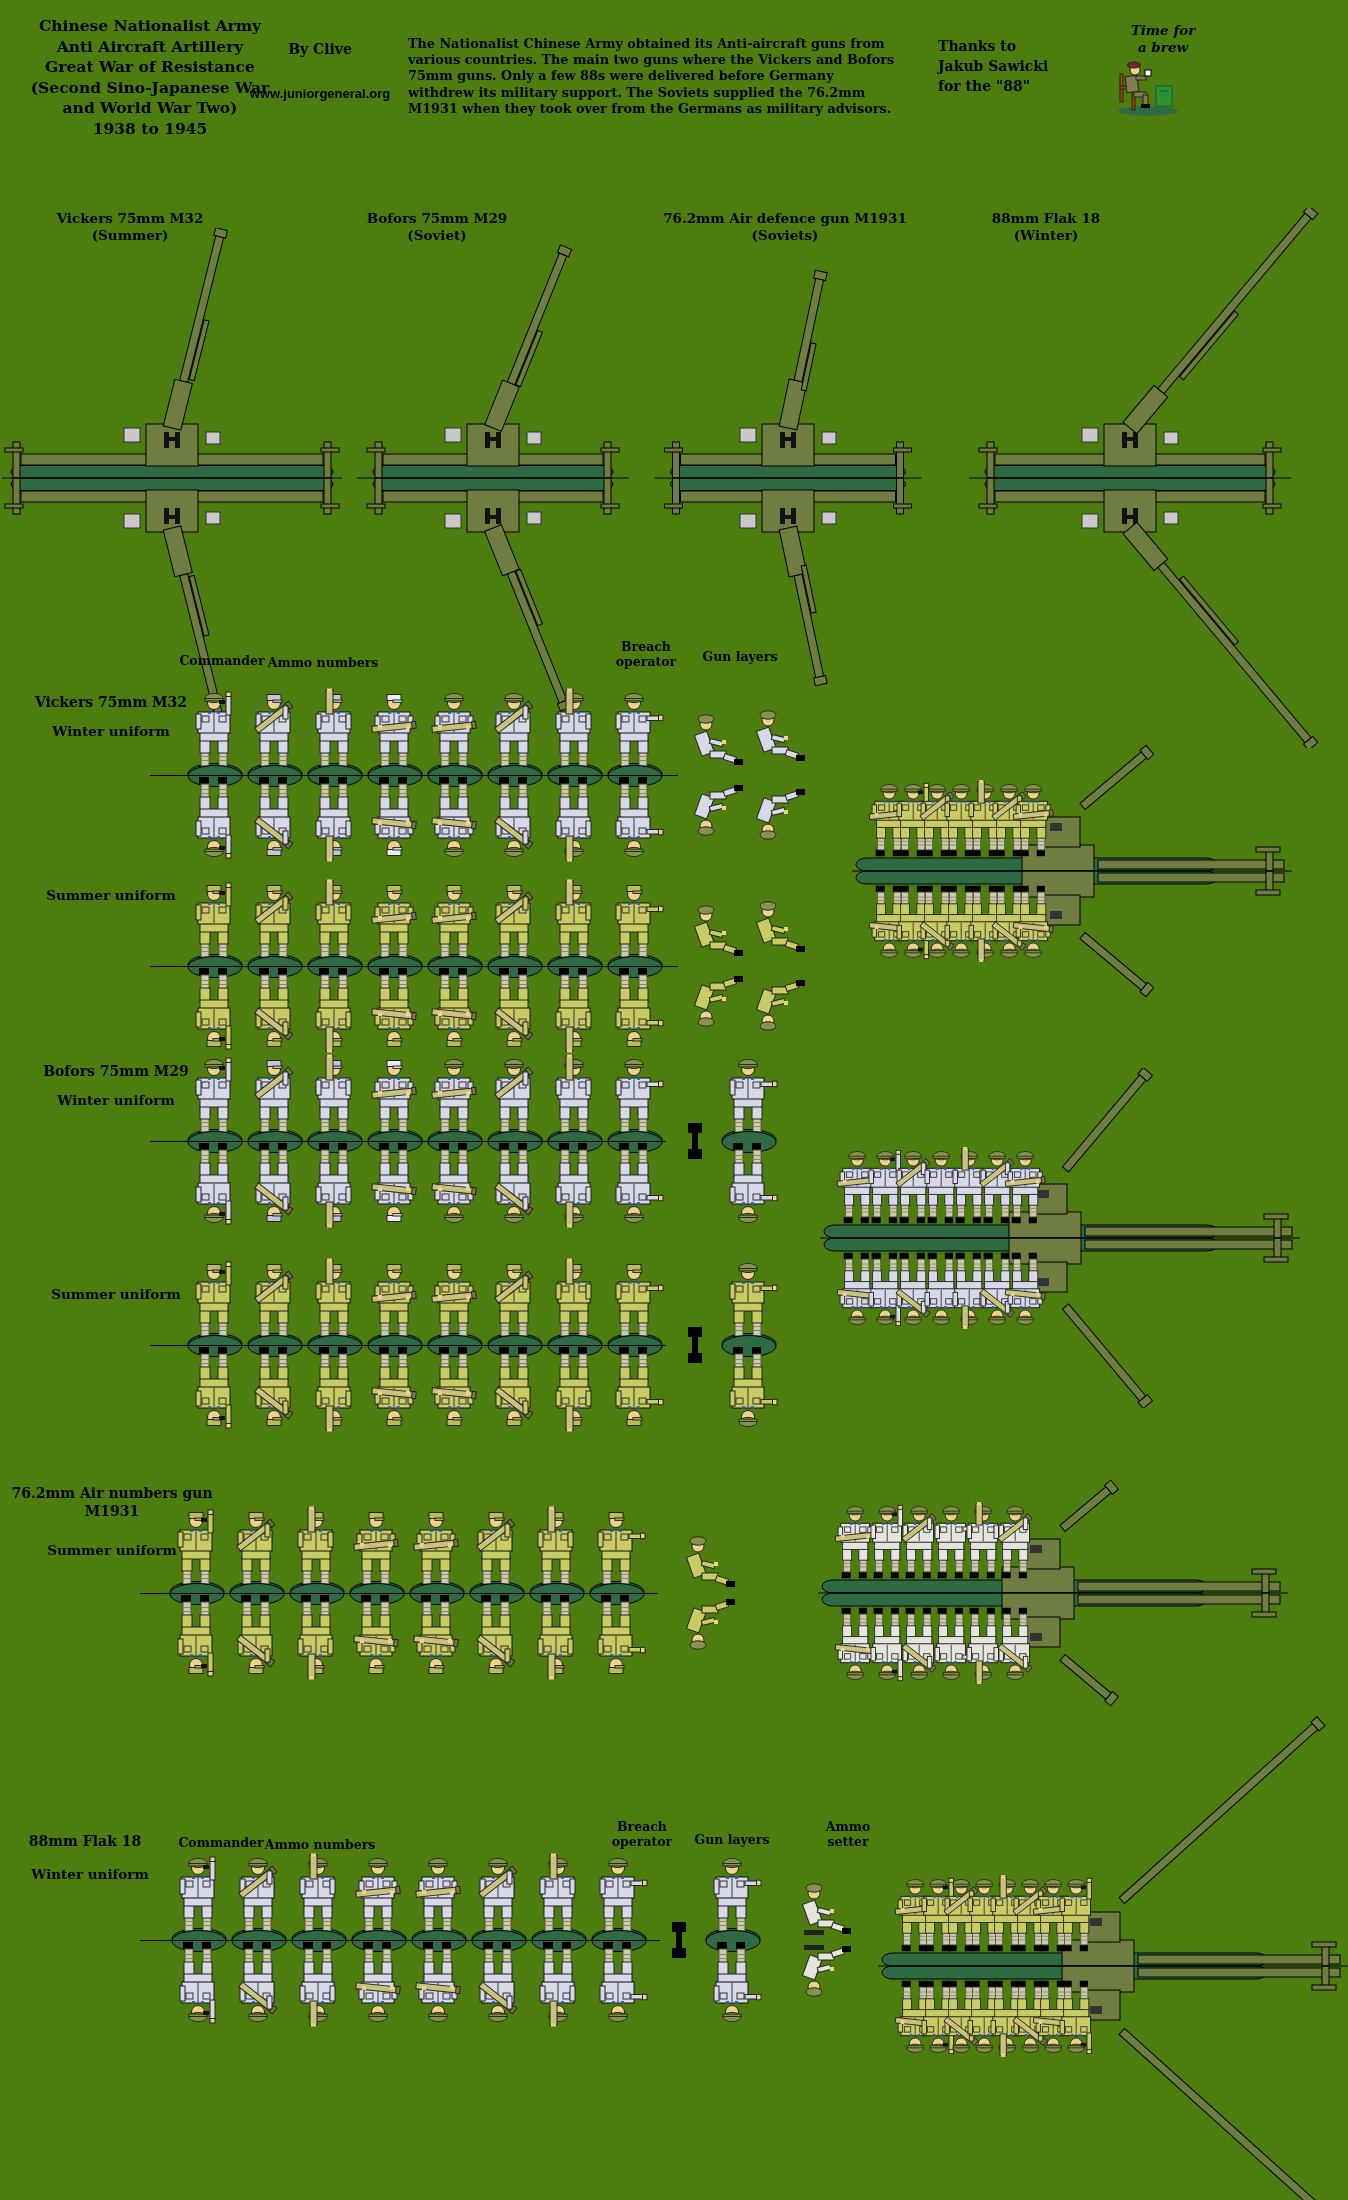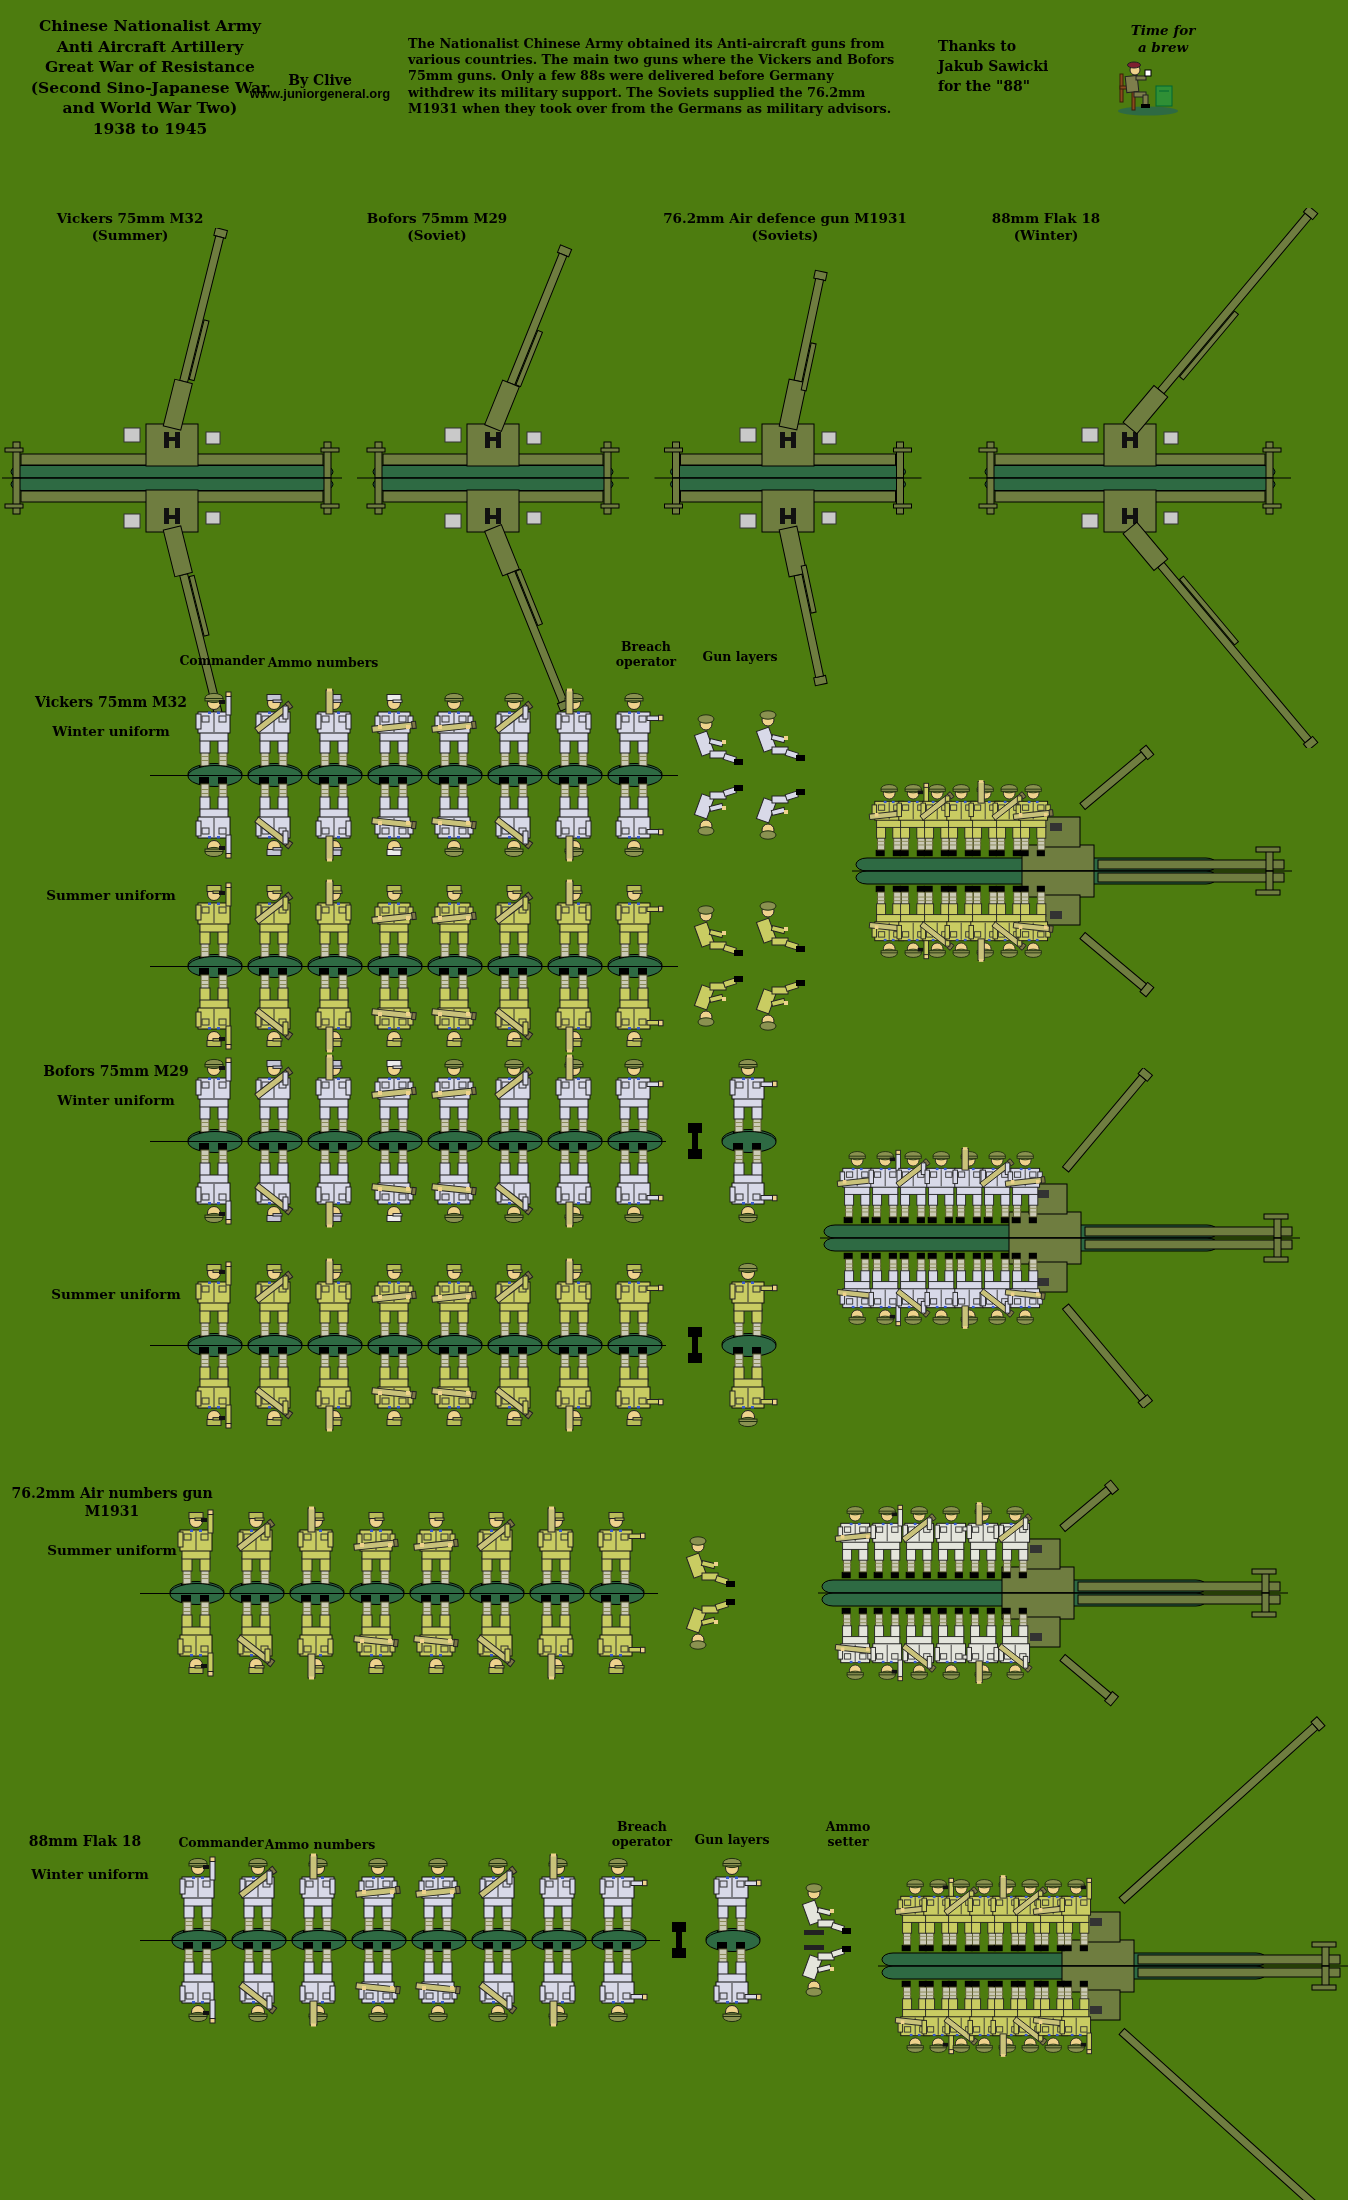--- a/index.html
+++ b/index.html
@@ -21,21 +21,21 @@
 <body>
 
 <div id="page">
 
   <div class="abs ctr pre" style="left:16px;top:16px;width:268px;font-size:15.5px;line-height:20.5px">Chinese Nationalist Army
 Anti Aircraft Artillery
 Great War of Resistance
 (Second Sino-Japanese War
 and World War Two)
 1938 to 1945</div>
-  <div class="abs ctr" style="left:256px;top:72px;width:128px;font-size:14px">By Clive</div>
+  <div class="abs ctr" style="left:256px;top:41px;width:128px;font-size:14px">By Clive</div>
   <div class="abs ctr sans" style="left:240px;top:86px;width:160px;font-size:13px">www.juniorgeneral.org</div>
   <div class="abs" style="left:408px;top:36px;width:492px;font-size:12.8px;line-height:16.2px">The Nationalist Chinese Army obtained its Anti-aircraft guns from various countries. The main two guns where the Vickers and Bofors 75mm guns. Only a few 88s were delivered before Germany withdrew its military support. The Soviets supplied the 76.2mm M1931 when they took over from the Germans as military advisors.</div>
   <div class="abs pre" style="left:938px;top:36px;width:170px;font-size:14px;line-height:20px">Thanks to
 Jakub Sawicki
 for the "88"</div>
   <div class="abs ctr pre it" style="left:1118px;top:22px;width:90px;font-size:13.5px;line-height:17px">Time for
 a brew</div>
   <div class="slot" style="left:1108px;top:54px;width:80px;height:62px">
       <svg width="80" height="62" viewBox="0 0 80 62">
         <ellipse cx="40" cy="57" rx="30" ry="4.5" fill="#2e6a43"></ellipse>

